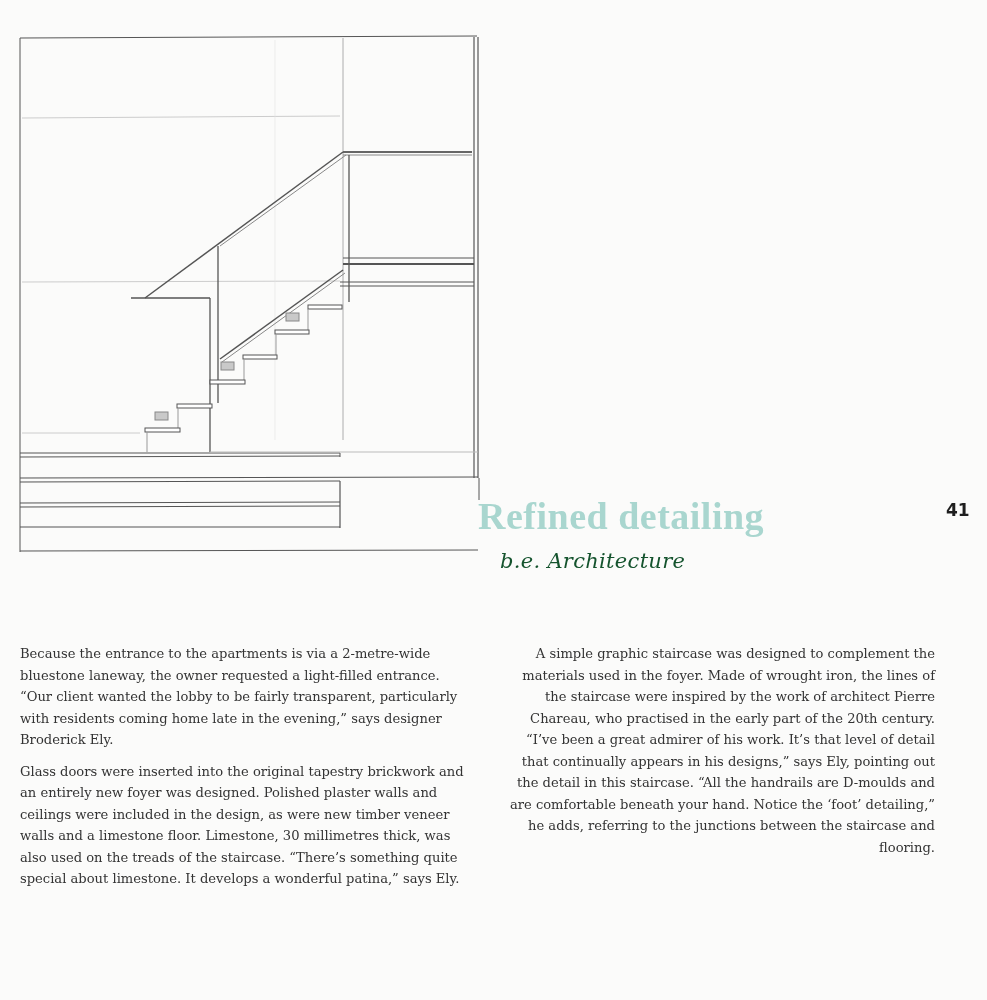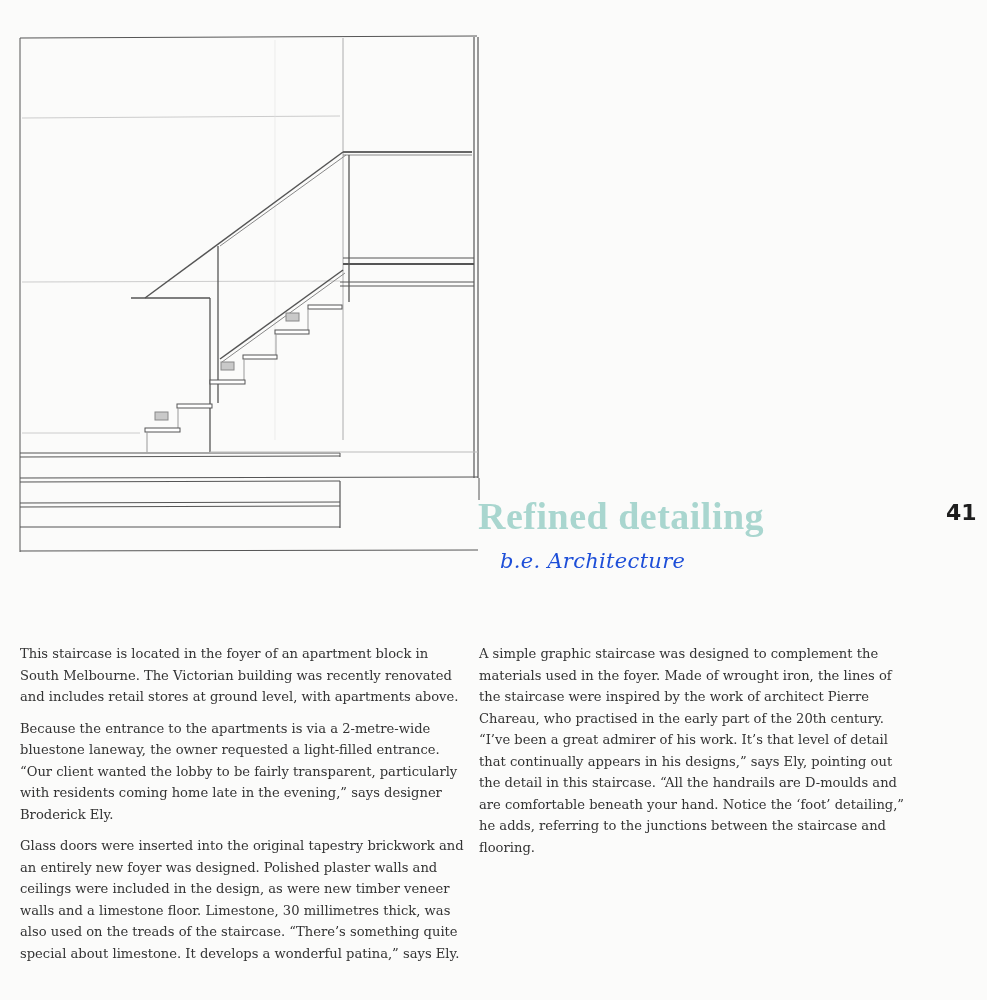--- a/index.html
+++ b/index.html
@@ -15,34 +15,34 @@
     .drawing svg { width: 500px; height: 570px; display: block; }
     .title {
       position: absolute; left: 478px; top: 494px;
       font-family: Liberation Serif, serif;
       font-size: 38px; font-weight: bold; letter-spacing: 0.5px;
       color: var(--accent, #a9d6cf); white-space: nowrap;
     }
     .subtitle {
       position: absolute; left: 500px; top: 549px;
       font-family: "DejaVu Serif", "Liberation Serif", serif;
-      font-size: 21px; font-style: italic; color: #1d4ed8; white-space: nowrap;
+      font-size: 21px; font-style: italic; color: #14532d; white-space: nowrap;
       letter-spacing: 0.3px;
     }
     .pagenum {
       position: absolute; left: 946px; top: 500px;
       font-family: "DejaVu Sans", "Liberation Sans", sans-serif;
-      font-size: 22px; font-weight: bold; color: #1e1e1e;
+      font-size: 17px; font-weight: bold; color: #1e1e1e;
     }
     .col {
       position: absolute; top: 643px; width: 445px;
       font-size: 13.1px; line-height: 21.5px; color: #333;
     }
     .col.left { left: 20px; }
-    .col.right { left: 479px; width: 430px; }
+    .col.right { left: 505px; width: 430px; text-align: right; }
     .col p { margin: 0 0 10px 0; }
   </style>
 </head>
 <body style="--accent: #a9d6cf;">
 
 <div class="drawing">
   <svg viewBox="0 0 500 570" xmlns="http://www.w3.org/2000/svg">
     <g fill="none" stroke="#555" stroke-width="1">
 
       <path d="M20 38 L477 36"></path>
@@ -108,20 +108,19 @@
       <line x1="20" y1="527" x2="340" y2="527" stroke-width="1.2"></line>
     </g>
   </svg>
 </div>
 
 <div class="title">Refined detailing</div>
 <div class="subtitle">b.e. Architecture</div>
 <div class="pagenum">41</div>
 
 <div class="col left">
-  <p>This staircase is located in the foyer of an apartment block in South Melbourne. The Victorian building was recently renovated and includes retail stores at ground level, with apartments above.</p>
   <p>Because the entrance to the apartments is via a 2-metre-wide bluestone laneway, the owner requested a light-filled entrance. “Our client wanted the lobby to be fairly transparent, particularly with residents coming home late in the evening,” says designer Broderick Ely.</p>
   <p>Glass doors were inserted into the original tapestry brickwork and an entirely new foyer was designed. Polished plaster walls and ceilings were included in the design, as were new timber veneer walls and a limestone floor. Limestone, 30 millimetres thick, was also used on the treads of the staircase. “There’s something quite special about limestone. It develops a wonderful patina,” says Ely.</p>
 </div>
 
 <div class="col right">
   <p>A simple graphic staircase was designed to complement the materials used in the foyer. Made of wrought iron, the lines of the staircase were inspired by the work of architect Pierre Chareau, who practised in the early part of the 20th century. “I’ve been a great admirer of his work. It’s that level of detail that continually appears in his designs,” says Ely, pointing out the detail in this staircase. “All the handrails are D-moulds and are comfortable beneath your hand. Notice the ‘foot’ detailing,” he adds, referring to the junctions between the staircase and flooring.</p>
 </div>
 
 </body></html>

